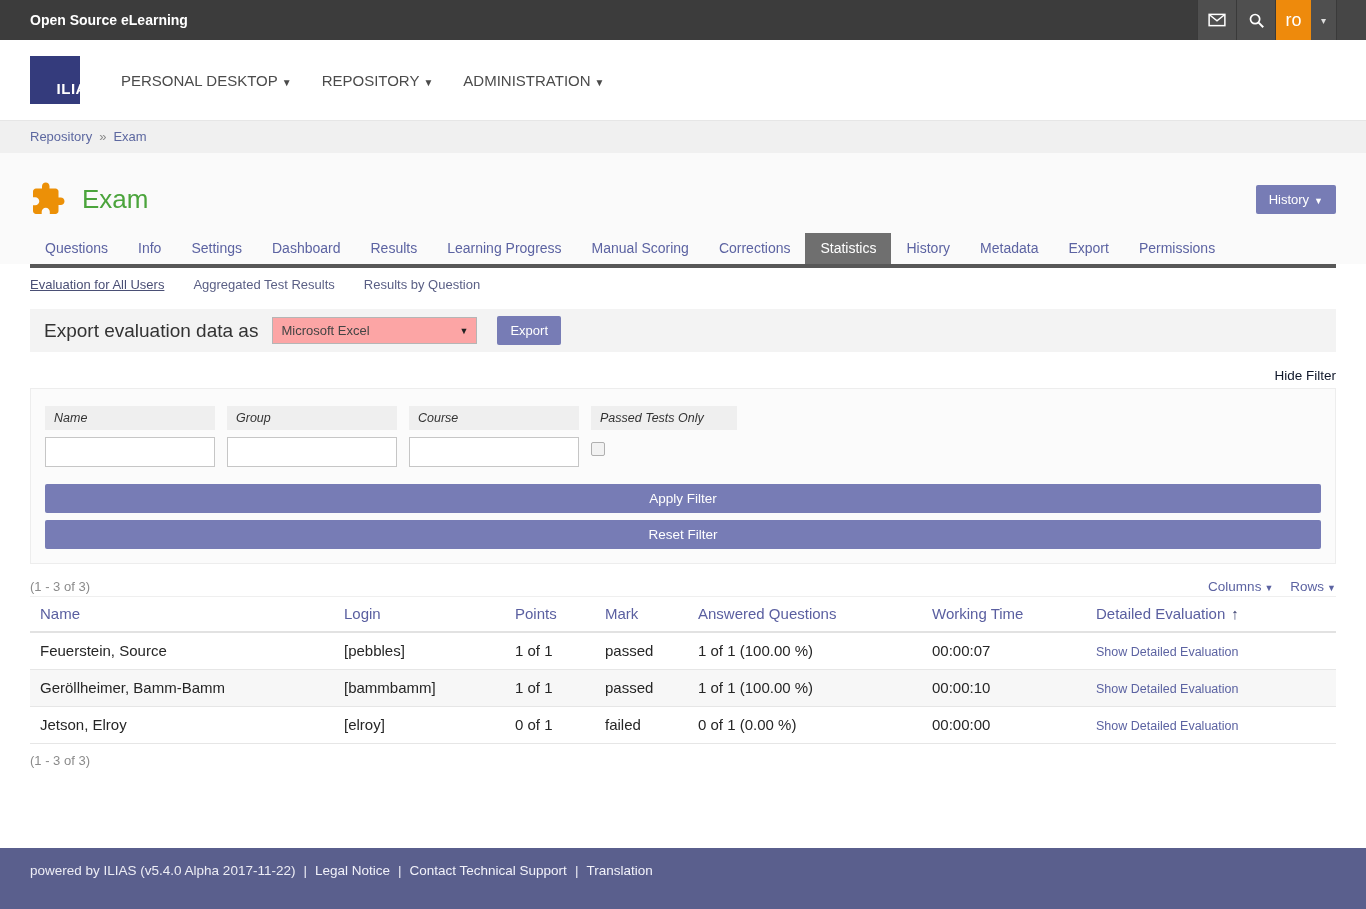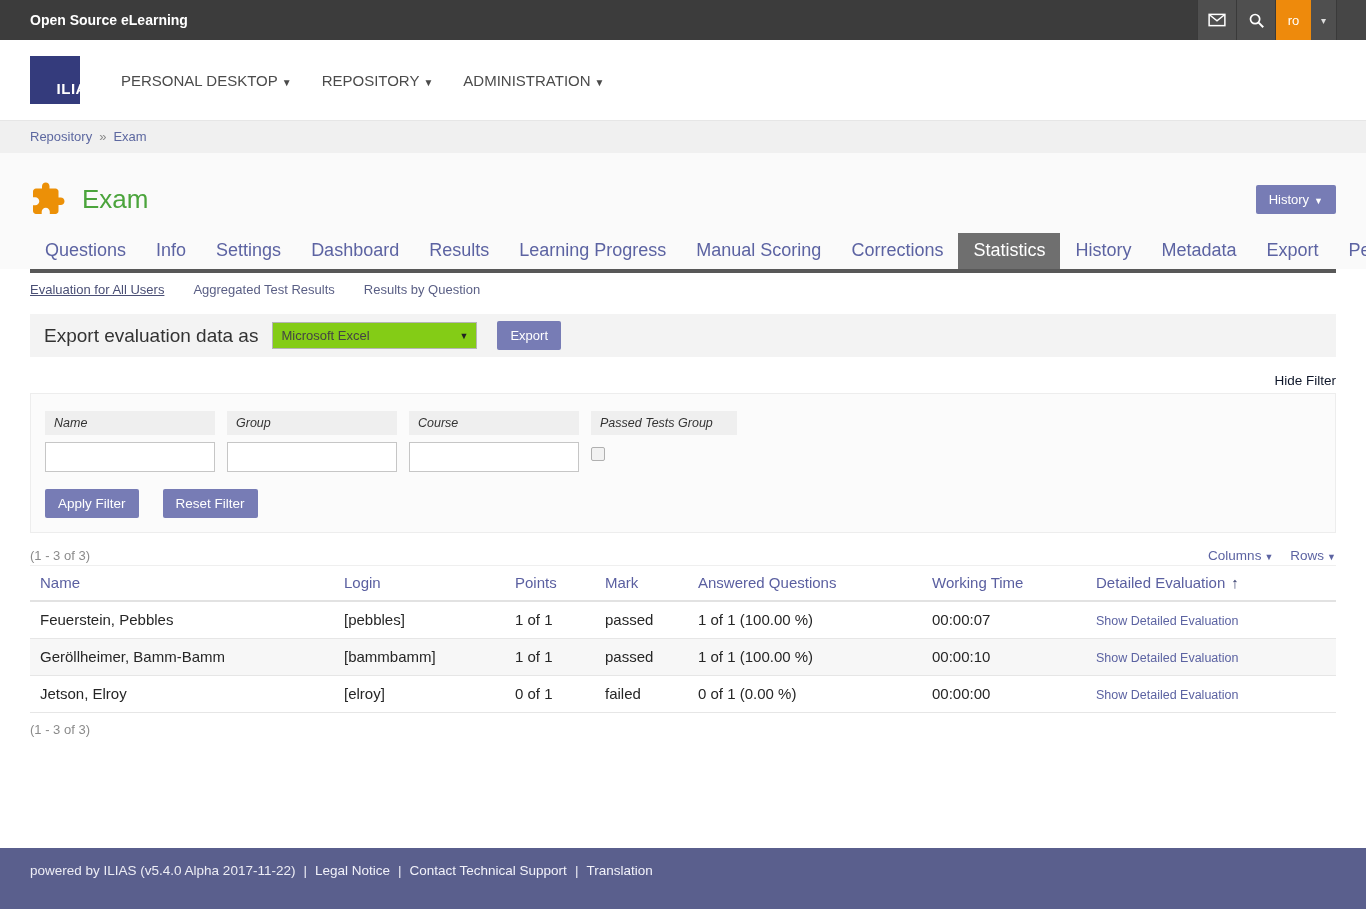--- a/index.html
+++ b/index.html
@@ -5,21 +5,21 @@
   * { box-sizing: border-box; }
   html,body { margin:0; padding:0; background:#fff; }
   body { font-family:"Liberation Sans","DejaVu Sans",sans-serif; }
   .page { width:1366px; height:909px; position:relative; overflow:hidden; background:#fff; }
 
   
   .topbar { height:40px; background:#3C3C3C; display:flex; align-items:stretch; }
   .topbar-title { color:#fff; font-weight:bold; font-size:14px; padding-left:30px; flex:1; display:flex; align-items:center; }
   .topbar-tiles { display:flex; }
   .tile { width:39px; display:flex; align-items:center; justify-content:center; background:#4F4F4F; border-left:1px solid #3a3a3a; cursor:pointer; }
-  .tile.avatar { background:#EE8A0C; color:#fff; font-size:13px; width:36px; }
+  .tile.avatar { background:#EE8A0C; color:#fff; font-size:18px; width:36px; }
   .tile.caret-tile { width:25px; color:#ddd; font-size:10px; background:#4F4F4F; border-left:none; }
   .topbar-end { width:30px; background:#464646; border-left:1px solid #3a3a3a; }
 
   
   .mainnav { height:80px; background:#fff; display:flex; align-items:center; padding-left:30px; }
   .logo { width:50px; height:48px; background:#343B7C; color:#fff; display:flex; align-items:flex-end; justify-content:center; font-size:15px; font-weight:bold; letter-spacing:.5px; padding-bottom:7px; margin-right:26px; cursor:pointer;padding-left:44px; }
   .nav-item { font-size:15px; color:#4B4B4B; margin:0 15px; cursor:pointer; white-space:nowrap; }
   .nav-item .caret { font-size:10px; color:#4B4B4B; margin-left:4px; }
 
   
@@ -30,47 +30,47 @@
   
   .band { background:#FAFAFA; }
   .title-row { display:flex; align-items:center; padding:28px 30px 16px; }
   .obj-icon { width:36px; height:36px; }
   .page-title { font-size:26px; color:#4BA43C; margin:0 0 0 16px; font-weight:normal; }
   .btn { background:#777CB5; color:#fff; font-size:13px; border:none; padding:7px 13px; border-radius:2px; cursor:pointer; }
   .btn .caret { font-size:9px; margin-left:5px; }
   .actions-btn { margin-left:auto; }
   .tabs-wrap { padding:0 30px; }
   .tabs { display:flex; }
-  .tab { padding:7px 15px 8px; font-size:18px; color:#5C63A2; cursor:pointer; white-space:nowrap; }
+  .tab { padding:7px 15px 8px; font-size:14px; color:#5C63A2; cursor:pointer; white-space:nowrap; }
   .tab.active { background:#6F6F6F; color:#fff; }
   .tab-underline { height:4px; background:#585858; margin:0 30px; }
 
   
   .subtabs { padding:9px 30px 10px; display:flex; gap:29px; font-size:13px; background:#fff; }
   .subtab { color:#5A5F85; cursor:pointer; }
   .subtab.active { text-decoration:underline; color:#4A4F75; }
 
   
   .export-bar { margin:7px 30px 0; background:#F3F3F3; display:flex; align-items:center; padding:7px 14px; }
   .export-label { font-size:19px; color:#333; }
-  .select { width:205px; height:27px; background:#84cc16; border:1px solid #B5B5B5; display:flex; align-items:center; justify-content:space-between; padding:0 8px; font-size:13px; color:#444; margin-left:14px; cursor:pointer; }
+  .select { width:205px; height:27px; background:#fca5a5; border:1px solid #B5B5B5; display:flex; align-items:center; justify-content:space-between; padding:0 8px; font-size:13px; color:#444; margin-left:14px; cursor:pointer; }
   .sel-caret { font-size:9px; color:#222; }
   .export-btn { margin-left:20px; }
 
   
   .hidefilter-row { display:flex; justify-content:flex-end; margin:16px 30px 5px; font-size:13.5px; }
   .hidefilter-row a { color:#0f172a; text-decoration:none; cursor:pointer;text-align:center; }
   .filter-panel { margin:0 30px; background:#FBFBFB; border:1px solid #EDEDED; padding:17px 14px 14px; }
   .filter-fields { display:flex; gap:12px; }
   .ffield { width:170px; }
   .ffield.checkbox-field { width:146px; }
   .flabel { background:#EFEFEF; font-style:italic; font-size:12.5px; color:#333; padding:5px 9px; }
   .finput { margin-top:7px; width:100%; height:30px; border:1px solid #C6C6C6; background:#fff; }
   .fcheckbox { display:block; margin-top:12px; width:14px; height:14px; border:1px solid #B0B0B0; background:#F2F2F2; border-radius:2px; cursor:pointer; }
-  .filter-buttons { margin-top:17px; display:flex; gap:24px; }
+  .filter-buttons { margin-top:17px; display:flex; gap:7px;flex-direction:column; }
   .filter-buttons .btn { font-size:13.5px; }
 
   
   .pag-row { display:flex; justify-content:space-between; align-items:center; margin:15px 30px 2px; }
   .pag-text { color:#8B8B8B; font-size:13px; }
   .cols-rows { font-size:13.5px; color:#5C63A2; display:flex; gap:17px; }
   .cols-rows span { cursor:pointer; }
   .cols-rows .caret { font-size:9px; margin-left:3px; }
 
   table.results { margin:2px 30px 0; border-collapse:collapse; width:1306px; table-layout:fixed; }
@@ -176,21 +176,21 @@
   <div class="hidefilter-row">
     <a>Hide Filter</a>
   </div>
 
   <div class="filter-panel">
     <div class="filter-fields" id="filter-fields">
         <div class="ffield"><div class="flabel">Name</div><input class="finput" type="text" style=""></div>
         <div class="ffield"><div class="flabel">Group</div><input class="finput" type="text" style=""></div>
         <div class="ffield"><div class="flabel">Course</div><input class="finput" type="text" style=""></div>
         <div class="ffield checkbox-field">
-          <div class="flabel">Passed Tests Group</div>
+          <div class="flabel">Passed Tests Only</div>
           <span class="fcheckbox"></span>
         </div>
       </div>
     <div class="filter-buttons">
       <button class="btn">Apply Filter</button>
       <button class="btn">Reset Filter</button>
     </div>
   </div>
 
   <div class="pag-row">
@@ -208,21 +208,21 @@
           <th>Login</th>
           <th>Points</th>
           <th>Mark</th>
           <th>Answered Questions</th>
           <th>Working Time</th>
           <th>Detailed Evaluation<span class="sort-arrow">↑</span></th>
         </tr>
       </thead>
     <tbody id="table-body">
         <tr>
-          <td>Feuerstein, Pebbles</td>
+          <td>Feuerstein, Source</td>
           <td>[pebbles]</td>
           <td>1 of 1</td>
           <td>passed</td>
           <td>1 of 1 (100.00 %)</td>
           <td>00:00:07</td>
           <td class="link-cell"><a>Show Detailed Evaluation</a></td>
         </tr>
         <tr class="stripe">
           <td>Geröllheimer, Bamm-Bamm</td>
           <td>[bammbamm]</td>

